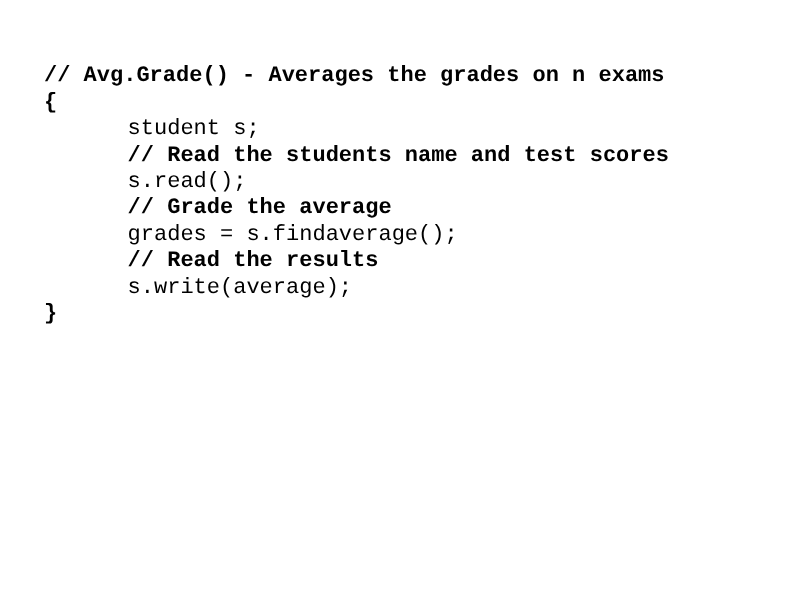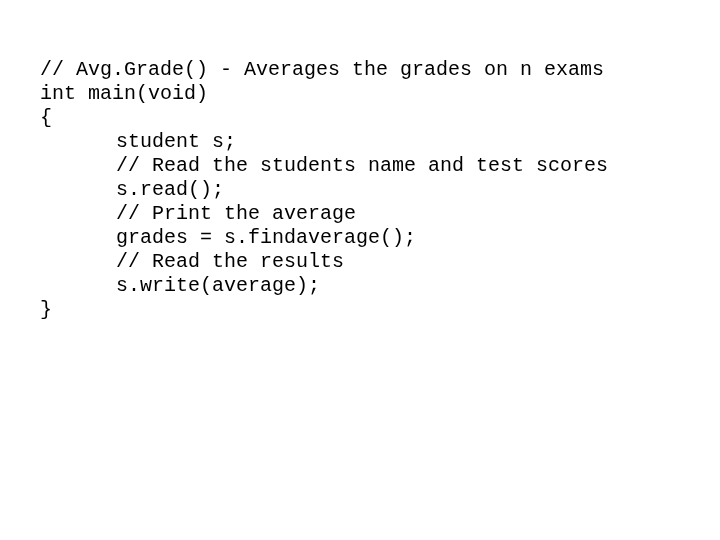--- a/index.html
+++ b/index.html
@@ -27,39 +27,38 @@
     width: 660px;
   }
   .code-line {
     font-family: "Liberation Mono", "DejaVu Sans Mono", monospace;
     font-size: 20px;
     line-height: 24px;
     height: 24px;
     color: #000000;
     white-space: pre;
     letter-spacing: 0px;
-    font-weight: normal;
+    font-weight: bold;
   }
   .code-line.bold {
     font-weight: normal;
   }
   .code-line.indent {
     padding-left: 76px;
   }
 </style>
 </head>
 <body>
 
 <div class="slide">
   <div class="code-block">
       <div class="code-line">// Avg.Grade() - Averages the grades on n exams</div>
-      <div class="code-line">int main(void)</div>
       <div class="code-line">{</div>
       <div class="code-line bold indent">student s;</div>
       <div class="code-line indent">// Read the students name and test scores</div>
       <div class="code-line bold indent">s.read();</div>
-      <div class="code-line indent">// Print the average</div>
+      <div class="code-line indent">// Grade the average</div>
       <div class="code-line bold indent">grades = s.findaverage();</div>
       <div class="code-line indent">// Read the results</div>
       <div class="code-line bold indent">s.write(average);</div>
       <div class="code-line">}</div>
     </div>
 </div>
 
 </body></html>

